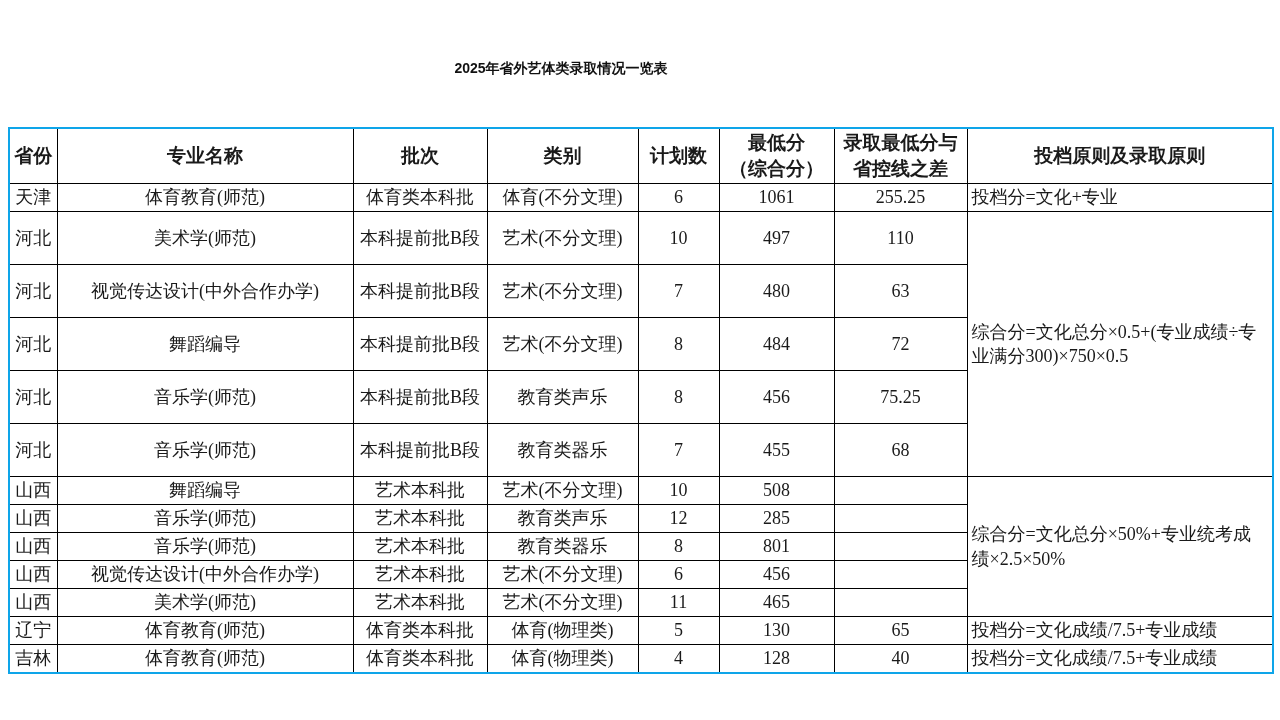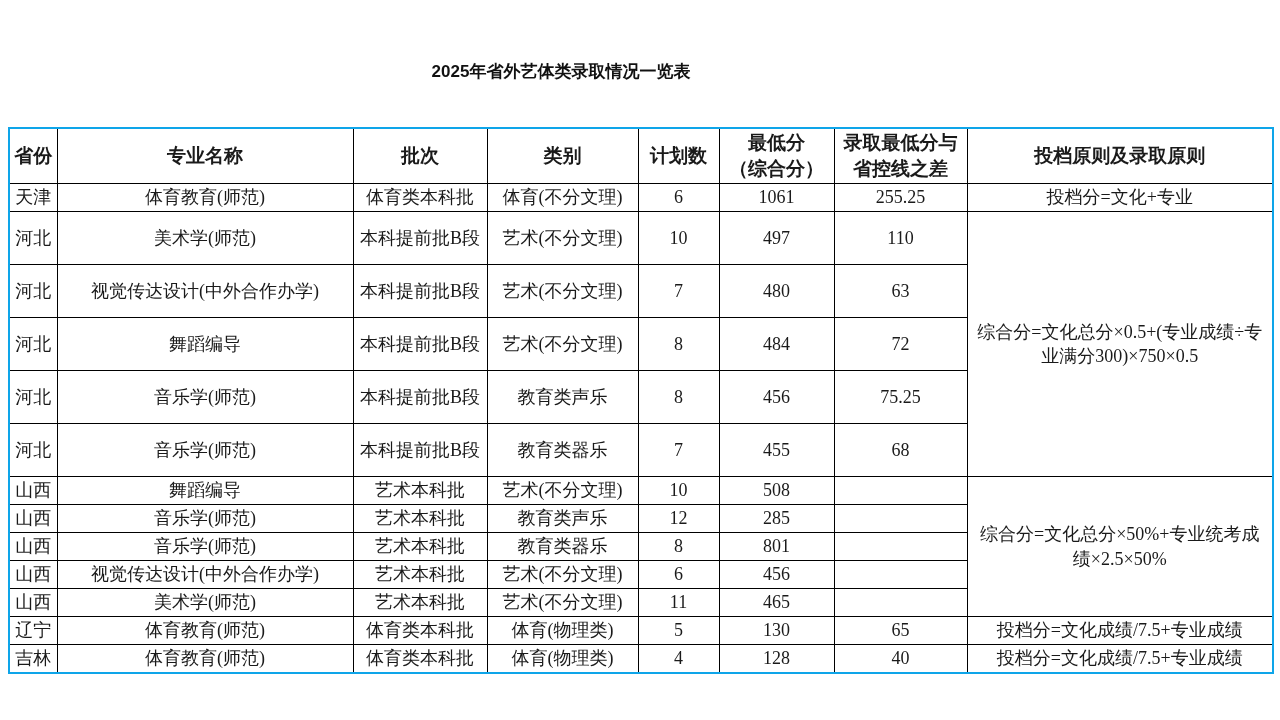--- a/index.html
+++ b/index.html
@@ -2,41 +2,41 @@
 <html><head>
 <meta charset="utf-8">
 <style>
   html,body { margin:0; padding:0; }
   body {
     width:1280px; height:720px; background:#ffffff; color:#111;
     font-family:"Liberation Serif", serif; position:relative; overflow:hidden;
   }
   .doc-title {
     position:absolute; top:60px; left:0; width:1122px;
-    text-align:center; font-size:17px; font-weight:bold;
+    text-align:center; font-size:14px; font-weight:bold;
     font-family:"Liberation Sans", sans-serif; color:#111;
   }
   table.adm {
     position:absolute; left:8px; top:127px; width:1264px;
     border-collapse:collapse; table-layout:fixed;
     border:2px solid #0ea5e9;
   }
   .adm th, .adm td {
     border:1px solid #000; font-size:18px; line-height:1.35;
     padding:1px 4px; overflow:hidden; vertical-align:middle; color:#1a1a1a;
   }
   .adm th {
     font-weight:bold; text-align:center; white-space:pre-line;
     height:52px; font-size:19px;
   }
   tr.r-short td { height:25px;margin-top:12px; }
   tr.r-tall  td { height:50px; }
   td.c { text-align:center; }
   td.l { text-align:center; }
-  td.principle { text-align:center; }
+  td.principle { }
 </style>
 </head>
 <body>
 
 <div class="doc-title">2025年省外艺体类录取情况一览表</div>
 
 <table class="adm">
   <colgroup>
     <col style="width:48px">
       <col style="width:296px">

